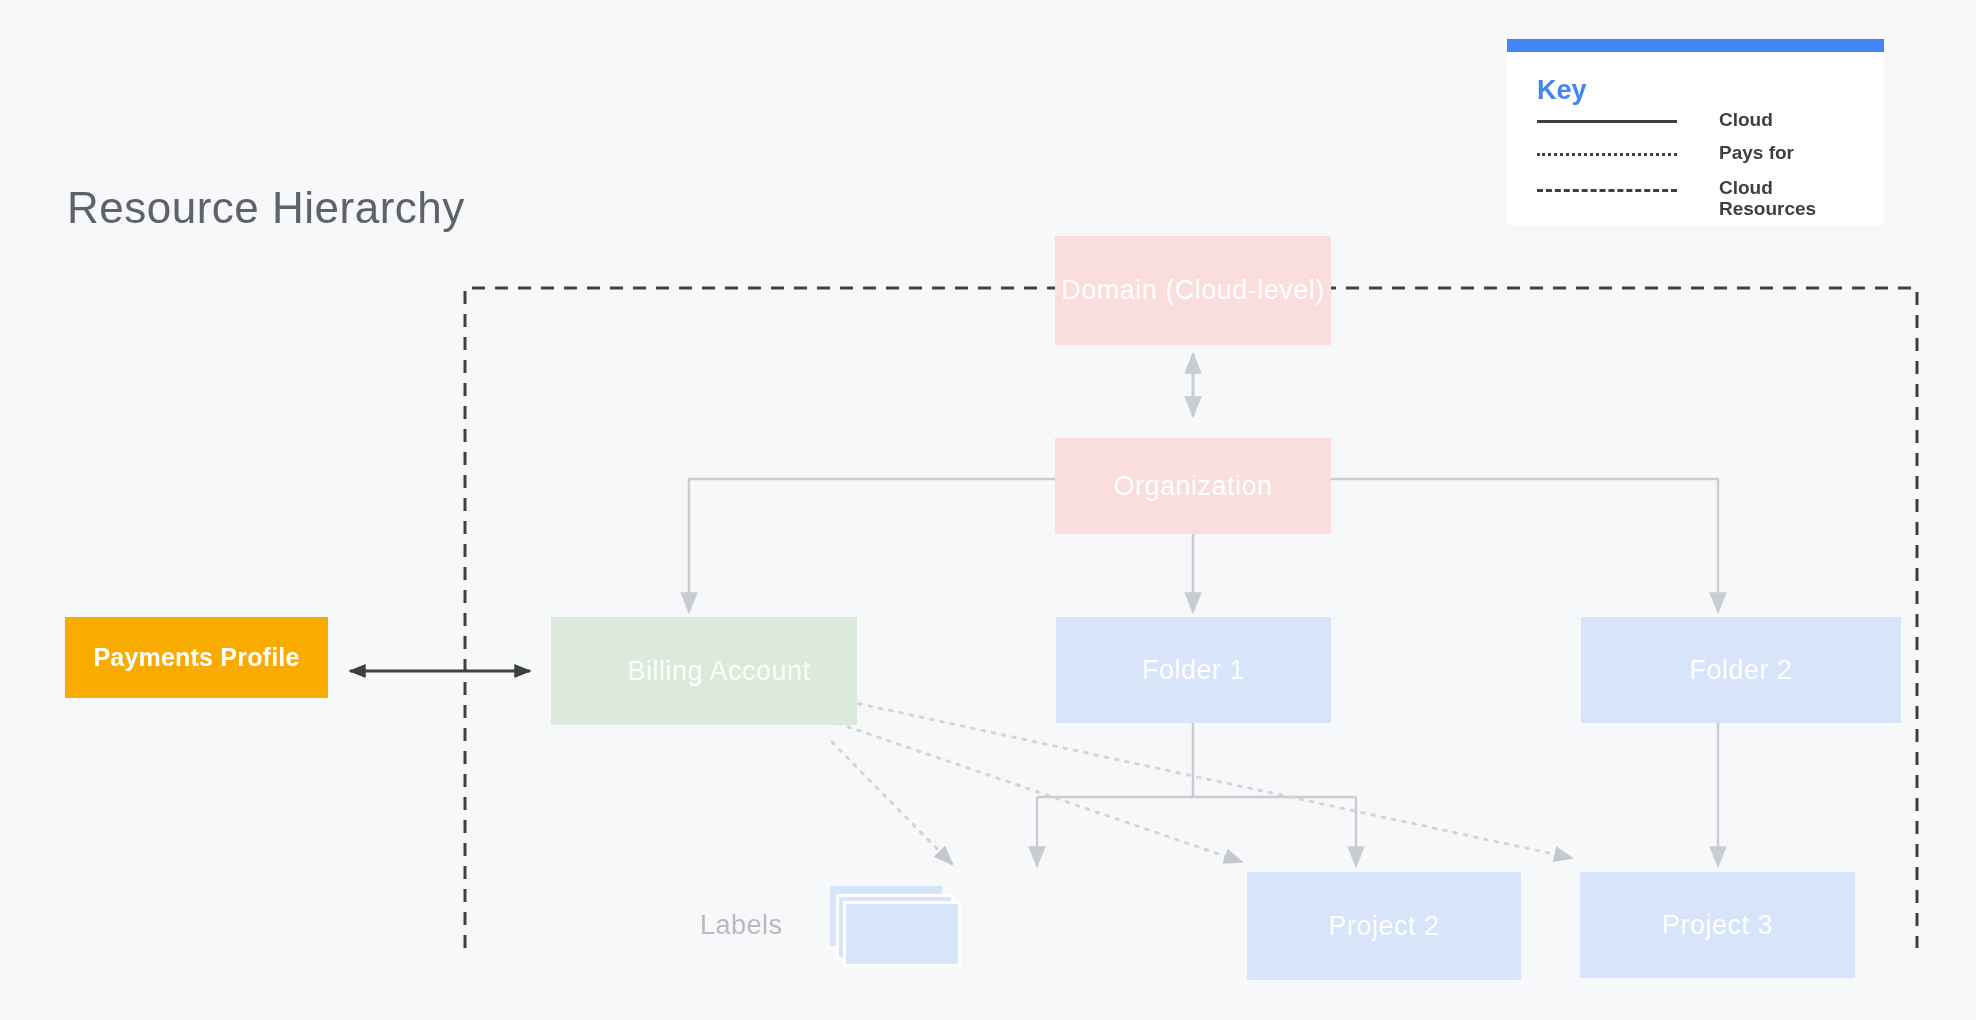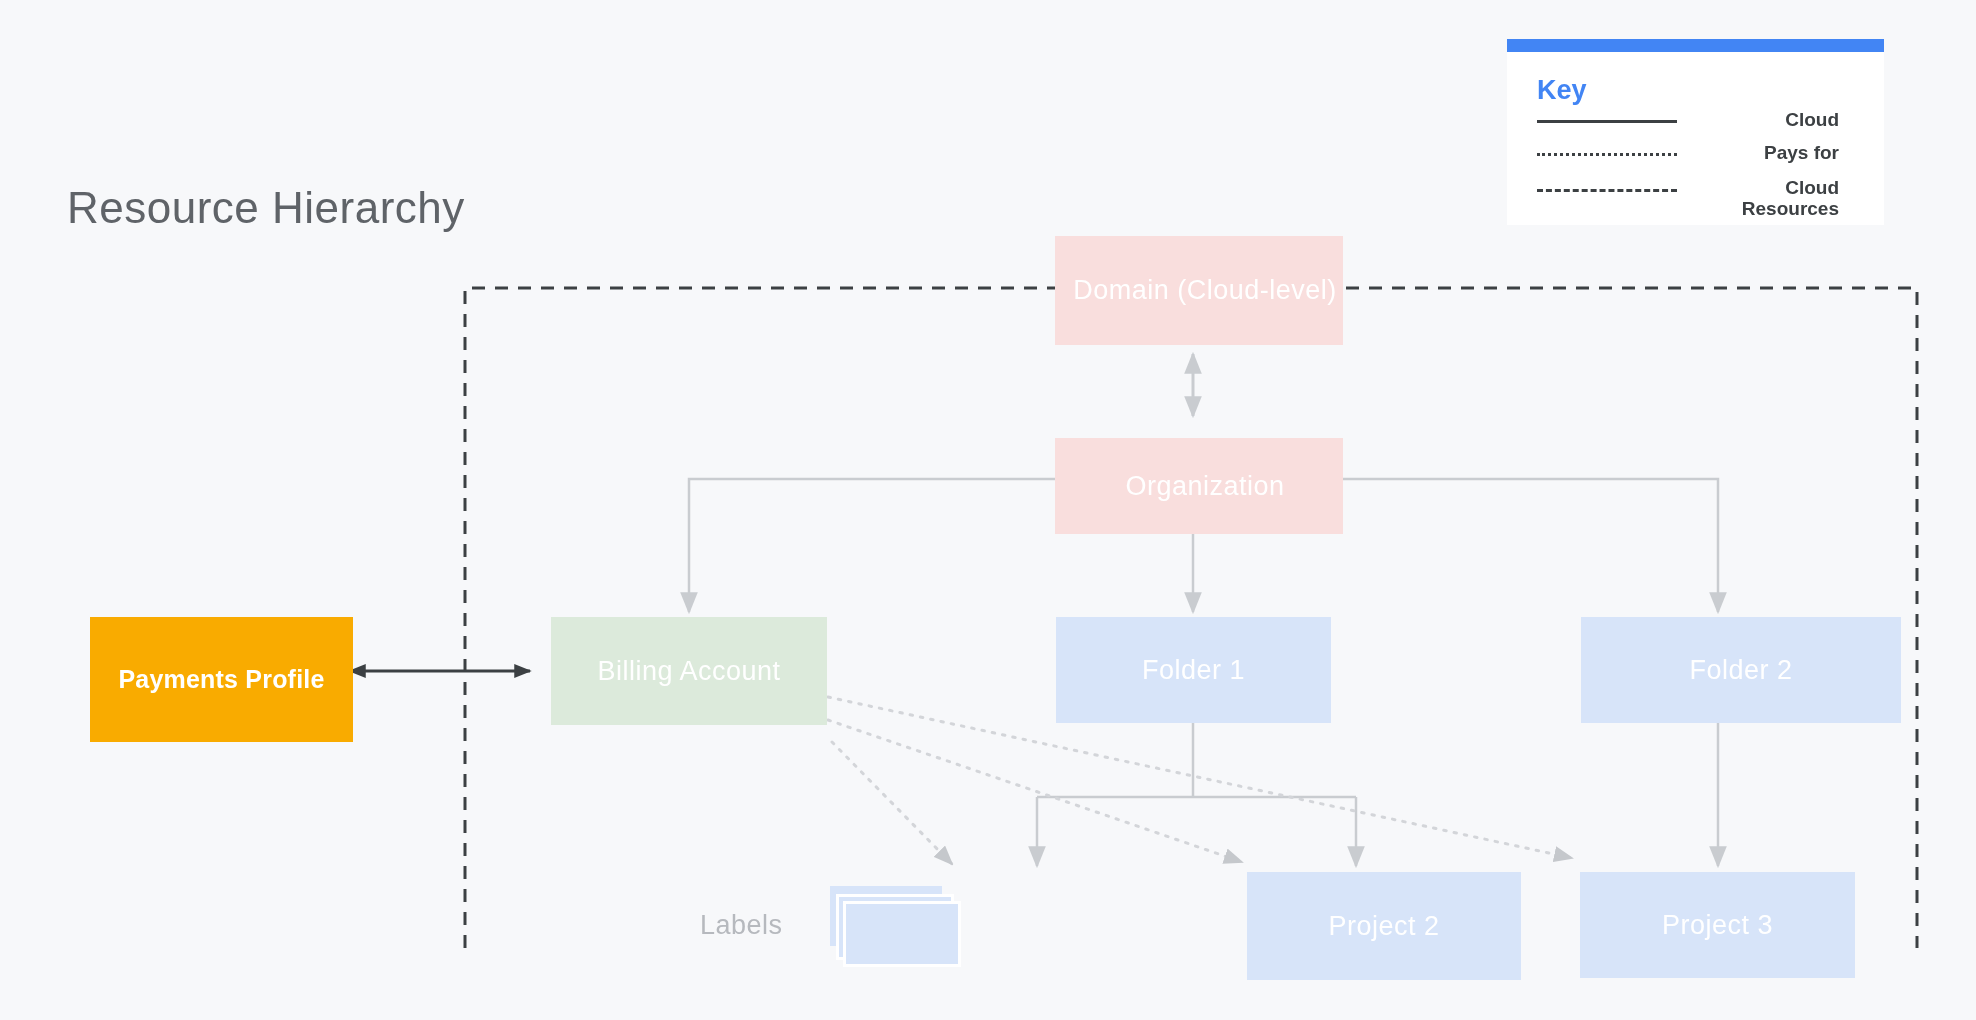--- a/index.html
+++ b/index.html
@@ -23,47 +23,47 @@
 
   .page-title{
     position:absolute;left:67px;top:183px;font-size:44px;font-weight:400;
     color:var(--title-gray);letter-spacing:.5px;
   }
 
   .node{
     position:absolute;display:flex;align-items:center;justify-content:center;
     color:#ffffff;font-size:27px;font-weight:400;letter-spacing:.5px;text-align:center;
   }
-  .node.pink{background:var(--node-pink);padding-left:12px;}
+  .node.pink{background:var(--node-pink);}
   .node.green{background:var(--node-green);}
   .node.blue{background:var(--node-blue);}
   .node.yellow{background:var(--node-yellow);font-weight:700;font-size:25px;letter-spacing:.2px;}
 
   .n-domain{left:1055px;top:236px;width:276px;height:109px;}
   .n-org{left:1055px;top:438px;width:276px;height:96px;}
-  .n-billing{left:551px;top:617px;width:276px;height:108px;}
+  .n-billing{left:551px;top:617px;width:276px;height:108px;padding-left:30px;}
   .n-folder1{left:1056px;top:617px;width:275px;height:106px;}
   .n-folder2{left:1581px;top:617px;width:320px;height:106px;}
   .n-project1{left:911px;top:872px;width:275px;height:106px;}
   .n-project2{left:1247px;top:872px;width:274px;height:108px;}
   .n-project3{left:1580px;top:872px;width:275px;height:106px;}
-  .n-payments{left:65px;top:617px;width:263px;height:125px;margin-left:25px;}
+  .n-payments{left:65px;top:617px;width:263px;height:81px;}
 
   .labels-caption{
     position:absolute;left:700px;top:910px;width:100px;font-size:27px;
     color:var(--labels-gray);letter-spacing:.5px;
   }
   .labels-icon{position:absolute;left:830px;top:886px;width:134px;height:82px;}
   .labels-icon .card{position:absolute;width:112px;height:60px;background:var(--node-blue);}
   .labels-icon .c1{left:0;top:0;}
   .labels-icon .c2{left:6px;top:8px;border:3px solid #ffffff;}
   .labels-icon .c3{left:13px;top:15px;border:3px solid #ffffff;}
 
   .legend{
-    position:absolute;left:1507px;top:39px;width:377px;height:186px;background:#ffffff;text-align:right;
+    position:absolute;left:1507px;top:39px;width:377px;height:186px;background:#ffffff;
   }
   .legend .bar{position:absolute;left:0;top:0;width:100%;height:13px;background:var(--accent-blue);}
   .legend .heading{
     position:absolute;left:30px;top:36px;font-size:27px;font-weight:700;color:var(--accent-blue);
   }
   .legend .sample{position:absolute;left:30px;width:140px;height:0;}
   .legend .sample.solid{top:81px;border-top:3px solid var(--legend-dark);}
   .legend .sample.dotted{top:114px;border-top:3px dotted var(--legend-dark);}
   .legend .sample.dashed{top:150px;border-top:3px dashed var(--legend-dark);}
   .legend .lab{

